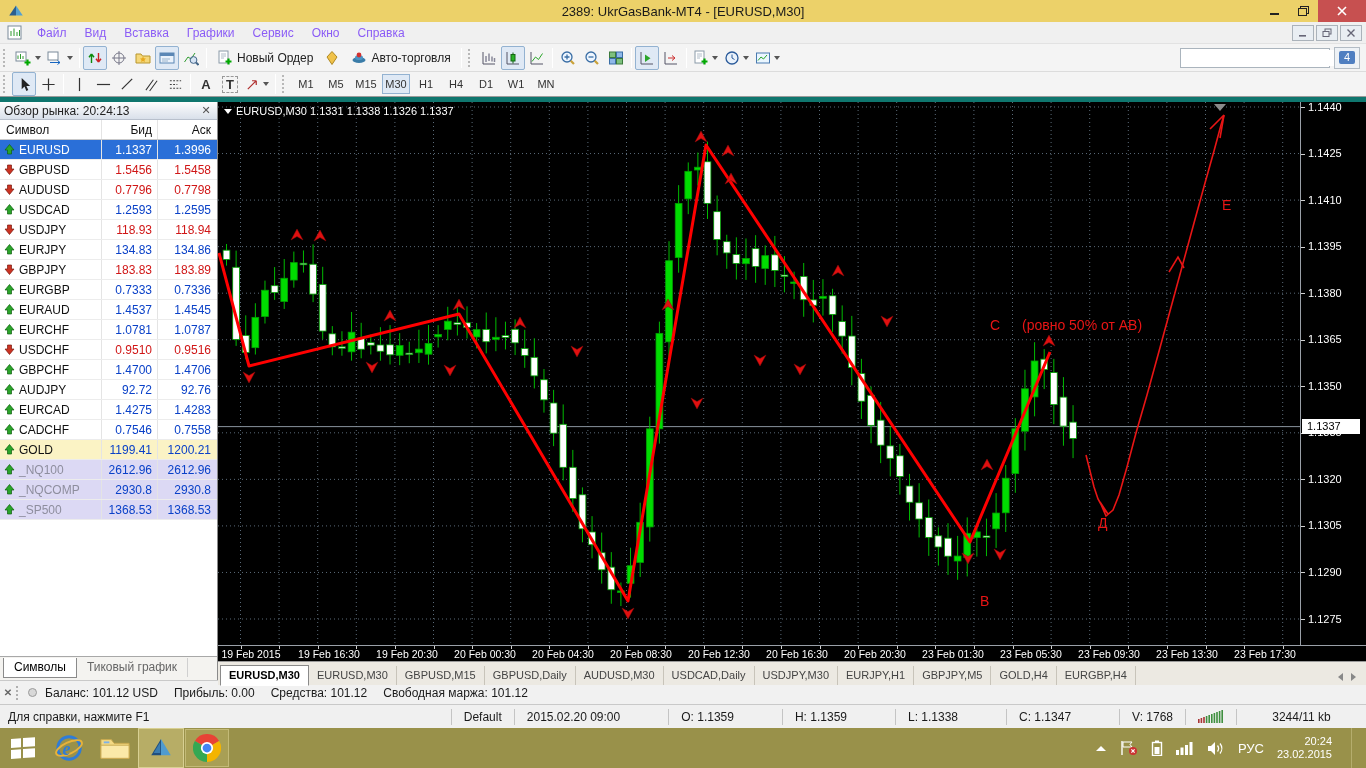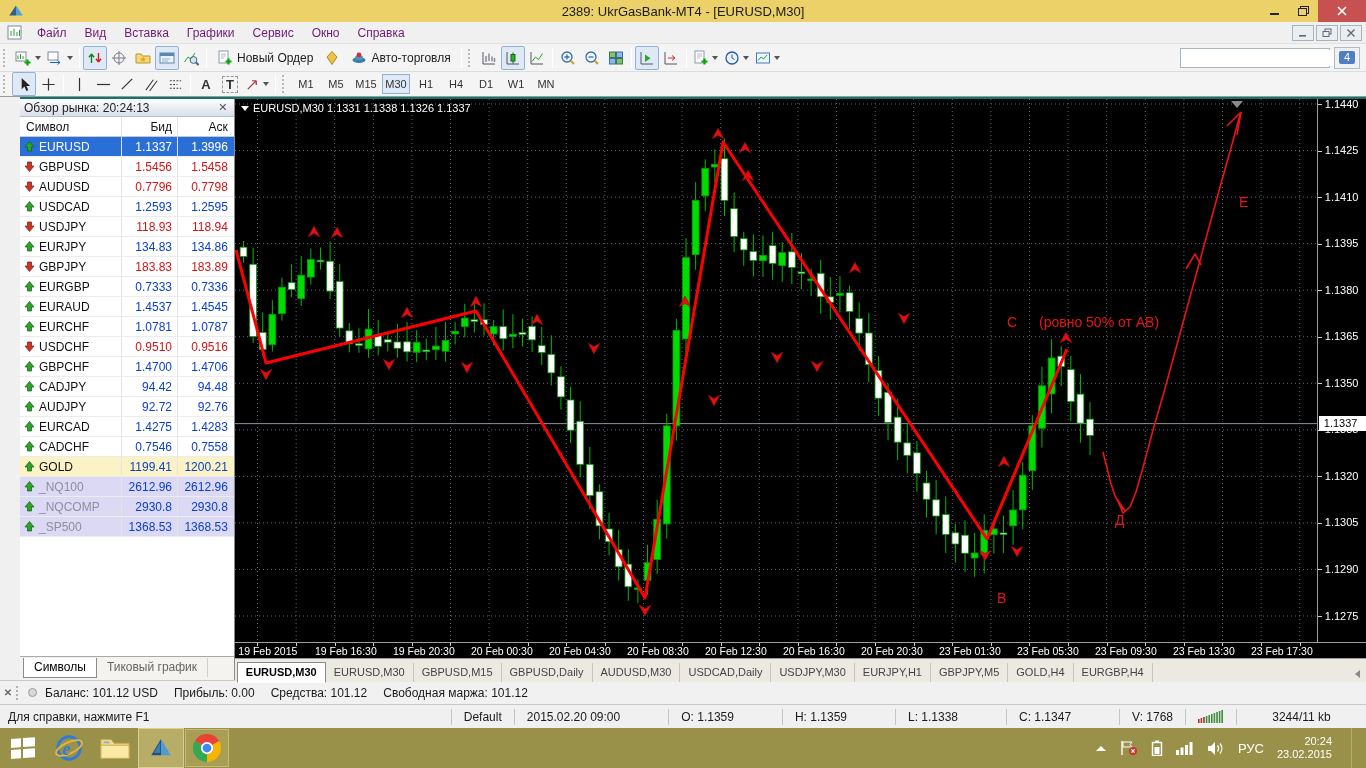--- a/index.html
+++ b/index.html
@@ -11,21 +11,21 @@
   .titlebar { height:22px; background:#ecd169; display:flex; align-items:center; position:relative; }
   .titlebar .appicon { width:20px; height:18px; margin-left:6px; }
   .titlebar .title { position:absolute; left:0; right:0; text-align:center; font-size:13px; color:#1a1a1a; }
   .wctrls { margin-left:auto; display:flex; height:22px; position:relative; }
   .wbtn { width:29px; height:22px; display:flex; align-items:center; justify-content:center; }
   .wbtn.close { width:48px; background:#c75050; }
 
   
   .menubar { height:22px; background:#f0f0f0; display:flex; align-items:center; border-bottom:1px solid #e2e2e2; }
   .menubar .docicon { width:18px; height:16px; margin:0 4px 0 6px; }
-  .menuitem { padding:21px 9px; font-size:12px; color:#701a75; cursor:default; }
+  .menuitem { padding:21px 9px; font-size:12px; color:#8b5cf6; cursor:default; }
   .mdictrls { margin-left:auto; display:flex; gap:2px; margin-right:4px; }
   .mdibtn { width:22px; height:16px; border:1px solid #aab2ba; background:#e9eef3; display:flex; align-items:center; justify-content:center; }
 
   
   .toolbar { background:#f4f4f4; display:flex; align-items:center; border-bottom:1px solid #dcdcdc; }
   .tb1 { height:28px; } .tb2 { height:25px; border-bottom:1px solid #9a9a9a; }
   .grip { width:5px; height:18px; border-left:2px dotted #b8b8b8; margin:0 4px 0 3px; }
   .sep { width:1px; height:20px; background:#cfcfcf; border-right:1px solid #fff; margin:0 3px; }
   .tbtn { height:24px; min-width:24px; padding:0 2px; display:flex; align-items:center; justify-content:center; border:1px solid transparent; border-radius:2px; color:#333; }
   .tbtn.pressed { background:#dfe9f5; border-color:#93b2d1; }
@@ -34,21 +34,21 @@
   .tf { height:20px; min-width:28px; margin:0 1px; display:flex; align-items:center; justify-content:center; font-size:11px; color:#333; border:1px solid transparent; }
   .tf.active { background:#dfe9f5; border-color:#93b2d1; }
   .searchwrap { margin-left:auto; display:flex; align-items:center; margin-right:6px; gap:4px; }
   .searchbox { width:150px; height:20px; background:#fff; border:1px solid #aab4bd; display:flex; align-items:center; }
   .searchbox input { flex:1; border:0; outline:0; height:16px; font-size:12px; padding:0 4px; font-family:"Liberation Sans",sans-serif; }
   .chatbtn { width:26px; height:22px; border:1px solid #b3bcc5; background:#eef2f6; display:flex; align-items:center; justify-content:center; }
   .chatbadge { background:#4f7fc1; color:#fff; font-size:11px; padding:0 5px 1px; border-radius:2px; }
   .glyphicon { font-size:13px; color:#333; font-weight:bold; }
 
   
-  .main { display:flex; height:583px; border-top:2px solid #0f766e;margin-left:20px; }
+  .main { display:flex; height:583px; border-top:5px solid #0f766e; }
   .leftpanel { width:218px; background:#fff; display:flex; flex-direction:column; border-right:1px solid #8a8a8a; }
   .mwheader { height:18px; background:linear-gradient(#fdfdfd,#d9e0ea); border-bottom:1px solid #b8c0cc; display:flex; align-items:center; padding:0 4px; font-size:12px; color:#222; }
   .mwheader .x { margin-left:auto; color:#555; font-size:11px; width:14px; text-align:center; }
   .mwthead { display:flex; height:20px; border-bottom:1px solid #c9c9c9; color:#111; align-items:flex-end; }
   .mwthead .c1 { padding-left:6px; }
   .mwrow { display:flex; height:20px; align-items:center; border-bottom:1px solid #ececec; background:#fff; }
   .c1 { width:102px; display:flex; align-items:center; gap:4px; padding-left:4px; border-right:1px solid #e4e4e4; height:100%; }
   .c2 { width:56px; text-align:right; padding-right:5px; border-right:1px solid #e4e4e4; height:100%; line-height:20px; }
   .c3 { flex:1; text-align:right; padding-right:6px; height:100%; line-height:20px; }
   .mwthead .c2,.mwthead .c3 { line-height:20px; }
@@ -524,30 +524,20 @@
           </div>
           <div class="mwrow">
             <div class="c1">
               <svg width="11" height="11" viewBox="0 0 11 11">
                 <path d="M1 6h2.5v4h4V6H10L5.5 0.5z" fill="#2aA52a" stroke="#0f5f0f" stroke-width="0.7"></path>
               </svg>
               <span class="symname">GBPCHF</span>
             </div>
             <div class="c2 tup">1.4700</div>
             <div class="c3 tup">1.4706</div>
-          </div>
-          <div class="mwrow">
-            <div class="c1">
-              <svg width="11" height="11" viewBox="0 0 11 11">
-                <path d="M1 6h2.5v4h4V6H10L5.5 0.5z" fill="#2aA52a" stroke="#0f5f0f" stroke-width="0.7"></path>
-              </svg>
-              <span class="symname">CADJPY</span>
-            </div>
-            <div class="c2 tup">94.42</div>
-            <div class="c3 tup">94.48</div>
           </div>
           <div class="mwrow">
             <div class="c1">
               <svg width="11" height="11" viewBox="0 0 11 11">
                 <path d="M1 6h2.5v4h4V6H10L5.5 0.5z" fill="#2aA52a" stroke="#0f5f0f" stroke-width="0.7"></path>
               </svg>
               <span class="symname">AUDJPY</span>
             </div>
             <div class="c2 tup">92.72</div>
             <div class="c3 tup">92.76</div>

